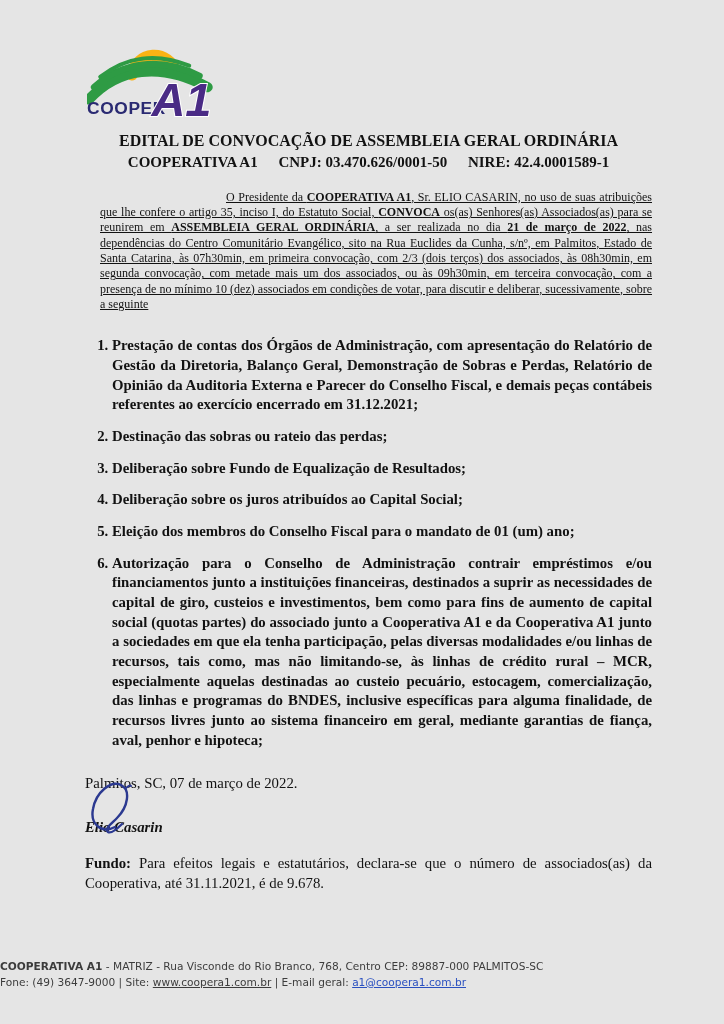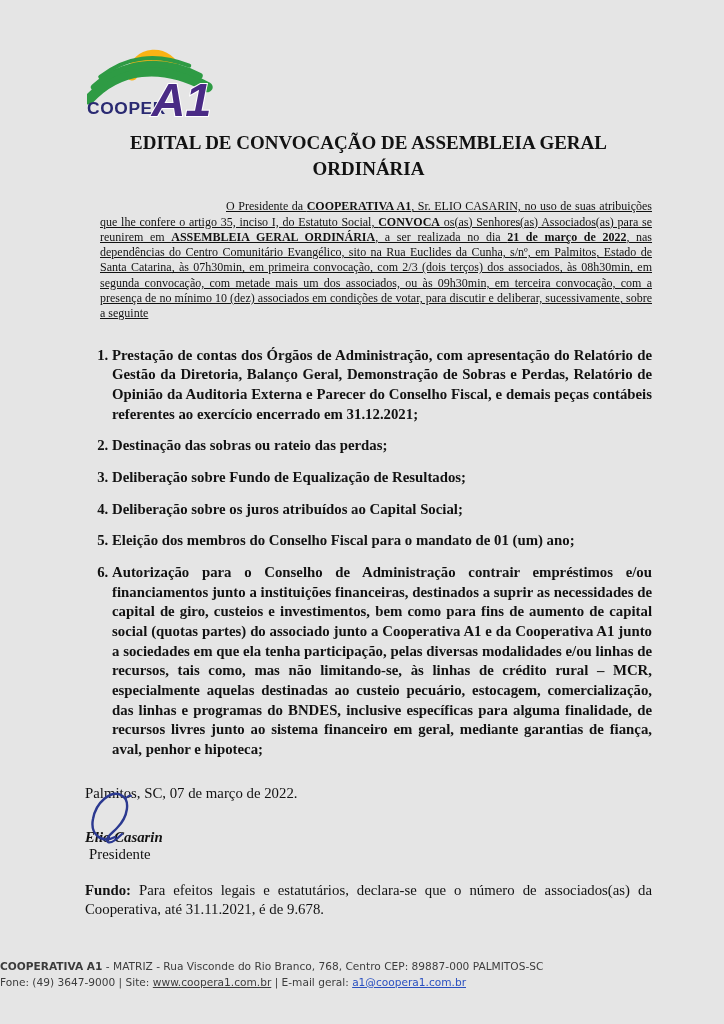--- a/index.html
+++ b/index.html
@@ -11,21 +11,21 @@
     padding:40px 72px 0 85px;
     font-family:"Liberation Serif", serif;
     color:#121212;
     overflow:hidden;
   }
   .logo { width:140px; height:78px; margin-left:2px; }
   .doc-title {
     margin-top:12px;
     text-align:center;
     font-weight:bold;
-    font-size:19px;
+    font-size:16px;
     line-height:1.35;
   }
   .doc-subtitle {
     text-align:center;
     font-weight:bold;
     font-size:15px;
     line-height:1.35;
   }
   .doc-subtitle .gap { margin-left:17px; }
   .intro {
@@ -101,20 +101,25 @@
         <path d="M2,58 C30,27 72,21 118,46" fill="none" stroke="#2E9B44" stroke-width="10" stroke-linecap="round"></path>
         <path d="M7,46 C34,21 72,16 110,35" fill="none" stroke="#2E9B44" stroke-width="6.5" stroke-linecap="round"></path>
         <path d="M13,36 C38,16 68,12 100,25" fill="none" stroke="#2E9B44" stroke-width="4" stroke-linecap="round"></path>
       </g>
       <text x="0" y="72" class="cooper-word" font-size="17" fill="#2A2A72">COOPER</text>
       <text x="63" y="74" class="a1-word" font-size="46" fill="#4A2B85" stroke="#ffffff" stroke-width="2" paint-order="stroke">A1</text>
     </svg>
   </div>
 
   <div class="doc-title">EDITAL DE CONVOCAÇÃO DE ASSEMBLEIA GERAL ORDINÁRIA</div>
+  <div class="doc-subtitle">
+    <span>COOPERATIVA A1</span>
+    <span class="gap">CNPJ: 03.470.626/0001-50</span>
+    <span class="gap">NIRE: 42.4.0001589-1</span>
+  </div>
 
   <p class="intro"><span>O Presidente da </span><span style="font-weight: bold;">COOPERATIVA A1</span><span>, Sr. ELIO CASARIN, no uso de suas atribuições que lhe confere o artigo 35, inciso I, do Estatuto Social, </span><span style="font-weight: bold;">CONVOCA</span><span> os(as) Senhores(as) Associados(as) para se reunirem em </span><span style="font-weight: bold;">ASSEMBLEIA GERAL ORDINÁRIA</span><span>, a ser realizada no dia </span><span style="font-weight: bold;">21 de março de 2022</span><span>, nas dependências do Centro Comunitário Evangélico, sito na Rua Euclides da Cunha, s/nº, em Palmitos, Estado de Santa Catarina, às 07h30min, em primeira convocação, com 2/3 (dois terços) dos associados, às 08h30min, em segunda convocação, com metade mais um dos associados, ou às 09h30min, em terceira convocação, com a presença de no mínimo 10 (dez) associados em condições de votar, para discutir e deliberar, </span><span style="text-decoration: underline;">sucessivamente</span><span>, sobre a seguinte</span></p>
 
 
   <ol class="agenda">
       <li>Prestação de contas dos Órgãos de Administração, com apresentação do Relatório de Gestão da Diretoria, Balanço Geral, Demonstração de Sobras e Perdas, Relatório de Opinião da Auditoria Externa e Parecer do Conselho Fiscal, e demais peças contábeis referentes ao exercício encerrado em 31.12.2021;</li>
       <li>Destinação das sobras ou rateio das perdas;</li>
       <li>Deliberação sobre Fundo de Equalização de Resultados;</li>
       <li>Deliberação sobre os juros atribuídos ao Capital Social;</li>
       <li>Eleição dos membros do Conselho Fiscal para o mandato de 01 (um) ano;</li>
@@ -122,21 +127,20 @@
     </ol>
 
   <p class="dateline">Palmitos, SC, 07 de março de 2022.</p>
 
   <div class="sig-block">
     <svg class="signature" width="62" height="58" viewBox="0 0 62 58" xmlns="http://www.w3.org/2000/svg">
       <path d="M34,50 C20,57 9,47 12,32 C15,15 30,3 40,8 C50,13 47,30 36,41 C30,47 23,52 27,55 C30,57 36,52 41,47" fill="none" stroke="#2B3990" stroke-width="2.4" stroke-linecap="round"></path>
       <path d="M45,11 C47,9 49,8 50,9" fill="none" stroke="#2B3990" stroke-width="2" stroke-linecap="round"></path>
     </svg>
     <div class="signer">Elio Casarin</div>
-    <div class="role">Presidente</div>
   </div>
 
   <p class="notes"><span style="font-weight: bold;">Fundo:</span><span> Para efeitos legais e estatutários, declara-se que o número de associados(as) da Cooperativa, até 31.11.2021, é de 9.678.</span></p>
 
   <div class="footer">
     <div><span class="f-org">COOPERATIVA A1</span><span> - MATRIZ - Rua Visconde do Rio Branco, 768, Centro CEP: 89887-000 PALMITOS-SC</span></div>
     <div><span>Fone: (49) 3647-9000 | Site: </span><span class="f-site">www.coopera1.com.br</span><span> | E-mail geral: </span><span class="f-email">a1@coopera1.com.br</span></div>
   </div>
 
 </div>

